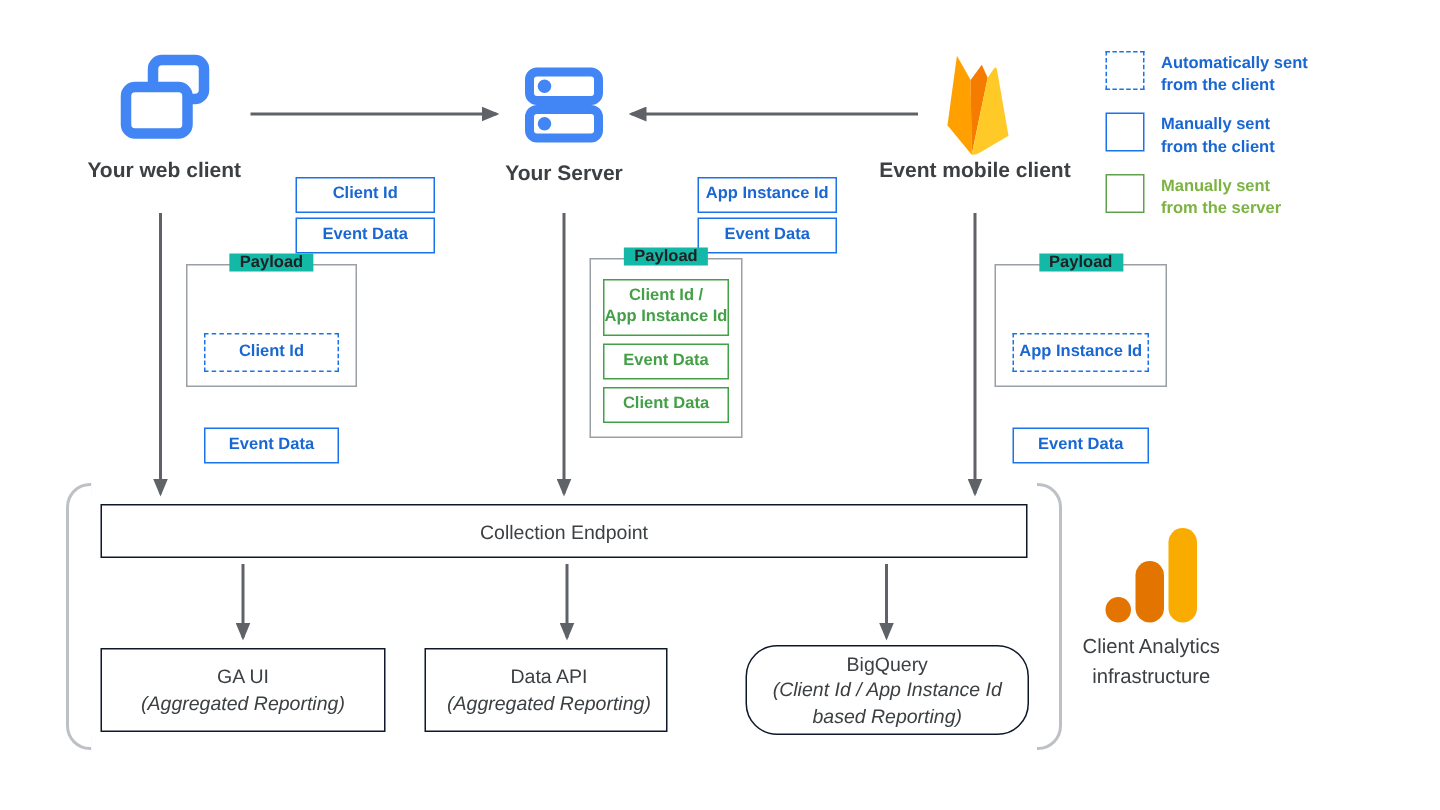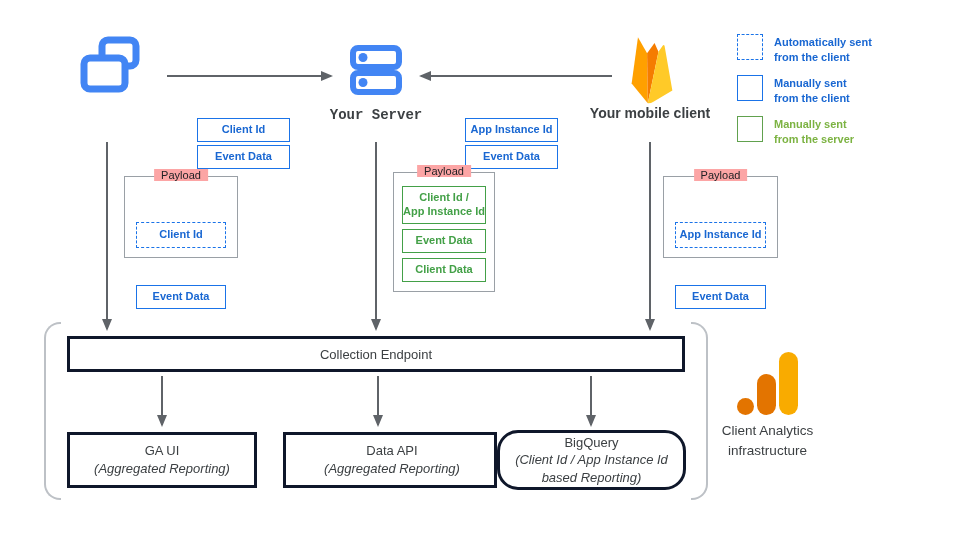--- a/index.html
+++ b/index.html
@@ -15,25 +15,25 @@
   
   .chip{display:flex;align-items:center;justify-content:center;background:#fff;
         font-size:11px;font-weight:bold;text-align:center;line-height:1.25;box-sizing:border-box;}
   .chip.blue{border:1.5px solid #1A73E8;color:#1967D2;margin-top:32px;}
   .chip.blue.dashed{border-style:dashed;}
   .chip.green{border:1.5px solid #43A047;color:#43A047;}
 
   
   .payload-group{position:absolute;border:1px solid #9AA0A6;background:#fff;box-sizing:border-box;}
   .payload-title{position:absolute;top:-8px;left:50%;transform:translateX(-50%);
-                 background:#fca5a5;padding:0 7px;font-size:11px;font-weight:normal;color:#202124;white-space:nowrap;}
+                 background:#14b8a6;padding:0 7px;font-size:11px;font-weight:bold;color:#202124;white-space:nowrap;}
   .payload-items{display:flex;flex-direction:column;gap:5px;padding:13px 11px 0 11px;}
 
   
-  .gray-box{border:3px solid #0f172a;background:#fff;display:flex;align-items:center;justify-content:center;
+  .gray-box{border:1px solid #0f172a;background:#fff;display:flex;align-items:center;justify-content:center;
             color:#3C4043;box-sizing:border-box;}
   .service-box{flex-direction:column;font-size:13px;line-height:1.35;text-align:center;padding:0 8px;}
   .italic{font-style:italic;}
 
   
   .bracket{border:2px solid #BDC1C6;background:transparent;}
   .bracket.left{border-right:none;border-radius:16px 0 0 16px;}
   .bracket.right{border-left:none;border-radius:0 16px 16px 0;}
 
   
@@ -68,35 +68,36 @@
     <line x1="650" y1="142" x2="650" y2="329" stroke="#5F6368" stroke-width="2" marker-end="url(#ah)"></line>
     <line x1="162" y1="376" x2="162" y2="425" stroke="#5F6368" stroke-width="2" marker-end="url(#ah)"></line>
     <line x1="378" y1="376" x2="378" y2="425" stroke="#5F6368" stroke-width="2" marker-end="url(#ah)"></line>
     <line x1="591" y1="376" x2="591" y2="425" stroke="#5F6368" stroke-width="2" marker-end="url(#ah)"></line>
   </svg>
 
   <svg class="abs" style="left:80px;top:36px;" width="60" height="58" viewBox="0 0 60 58">
     <rect x="22" y="4" width="34" height="26" rx="6" fill="#fff" stroke="#4285F4" stroke-width="7"></rect>
     <rect x="4" y="22" width="41" height="31" rx="6" fill="#fff" stroke="#4285F4" stroke-width="7"></rect>
   </svg>
+  <div class="abs node-label" style="left:32px;top:105px;width:155px;">Your web client</div>
 
   <svg class="abs" style="left:348px;top:42px;" width="56" height="56" viewBox="0 0 56 56">
     <rect x="5" y="6" width="46" height="19" rx="5" fill="#fff" stroke="#4285F4" stroke-width="6"></rect>
     <circle cx="15" cy="15.5" r="4.5" fill="#4285F4"></circle>
     <rect x="5" y="31" width="46" height="19" rx="5" fill="#fff" stroke="#4285F4" stroke-width="6"></rect>
     <circle cx="15" cy="40.5" r="4.5" fill="#4285F4"></circle>
   </svg>
-  <div class="abs node-label" style="left:318px;top:107px;width:116px;font-family:Liberation Mono, monospace;">Your Server</div>
+  <div class="abs node-label" style="left:318px;top:107px;width:116px;">Your Server</div>
 
   <svg class="abs" style="left:623px;top:33px;" width="58" height="73" viewBox="0 0 40 52">
     <polygon points="17,50 5.5,36 10,3 16.5,14.5" fill="#FFA000"></polygon>
     <polygon points="17,50 16.5,14.5 21.8,7.2 24.6,13.4" fill="#F57C00"></polygon>
     <path d="M17 50 L24.6 13.4 L27.6 9 Q28.6 7.9 29 9.5 L34.5 41 L21 48.9 Q19 50.2 17 50 Z" fill="#FFCA28"></path>
   </svg>
-  <div class="abs node-label" style="left:580px;top:105px;width:140px;">Your mobile client</div>
+  <div class="abs node-label" style="left:580px;top:105px;width:140px;">Event mobile client</div>
 
   <div class="legend-entry" style="left:737px;top:34px;">
     <div class="legend-swatch dashed-blue"></div>
     <div class="legend-text blue preline">Automatically sent
 from the client</div>
   </div>
   <div class="legend-entry" style="left:737px;top:75px;">
     <div class="legend-swatch solid-blue"></div>
     <div class="legend-text blue preline">Manually sent
 from the client</div>
@@ -141,21 +142,21 @@
 
   <div class="abs bracket left" style="left:44px;top:322px;width:17px;height:178px;"></div>
   <div class="abs bracket right" style="left:691px;top:322px;width:17px;height:178px;"></div>
 
   <div class="abs gray-box" style="left:67px;top:336px;width:618px;height:36px;font-size:13px;">Collection Endpoint</div>
 
   <div class="abs gray-box service-box" style="left:67px;top:432px;width:190px;height:56px;">
     <span>GA UI</span>
     <span class="italic">(Aggregated Reporting)</span>
   </div>
-  <div class="abs gray-box service-box" style="left:283px;top:432px;width:214px;height:56px;padding-left:12px;">
+  <div class="abs gray-box service-box" style="left:283px;top:432px;width:162px;height:56px;padding-left:12px;">
     <span>Data API</span>
     <span class="italic">(Aggregated Reporting)</span>
   </div>
   <div class="abs gray-box service-box" style="left:497px;top:430px;width:189px;height:60px;border-radius:21px;">
     <span>BigQuery</span>
     <span class="italic">(Client Id / App Instance Id based Reporting)</span>
   </div>
 
   <div class="abs ga-bar" style="left:737px;top:398px;width:17px;height:17px;border-radius:50%;background:#E37400;"></div>
   <div class="abs ga-bar" style="left:757px;top:374px;width:19px;height:41px;background:#E37400;"></div>

